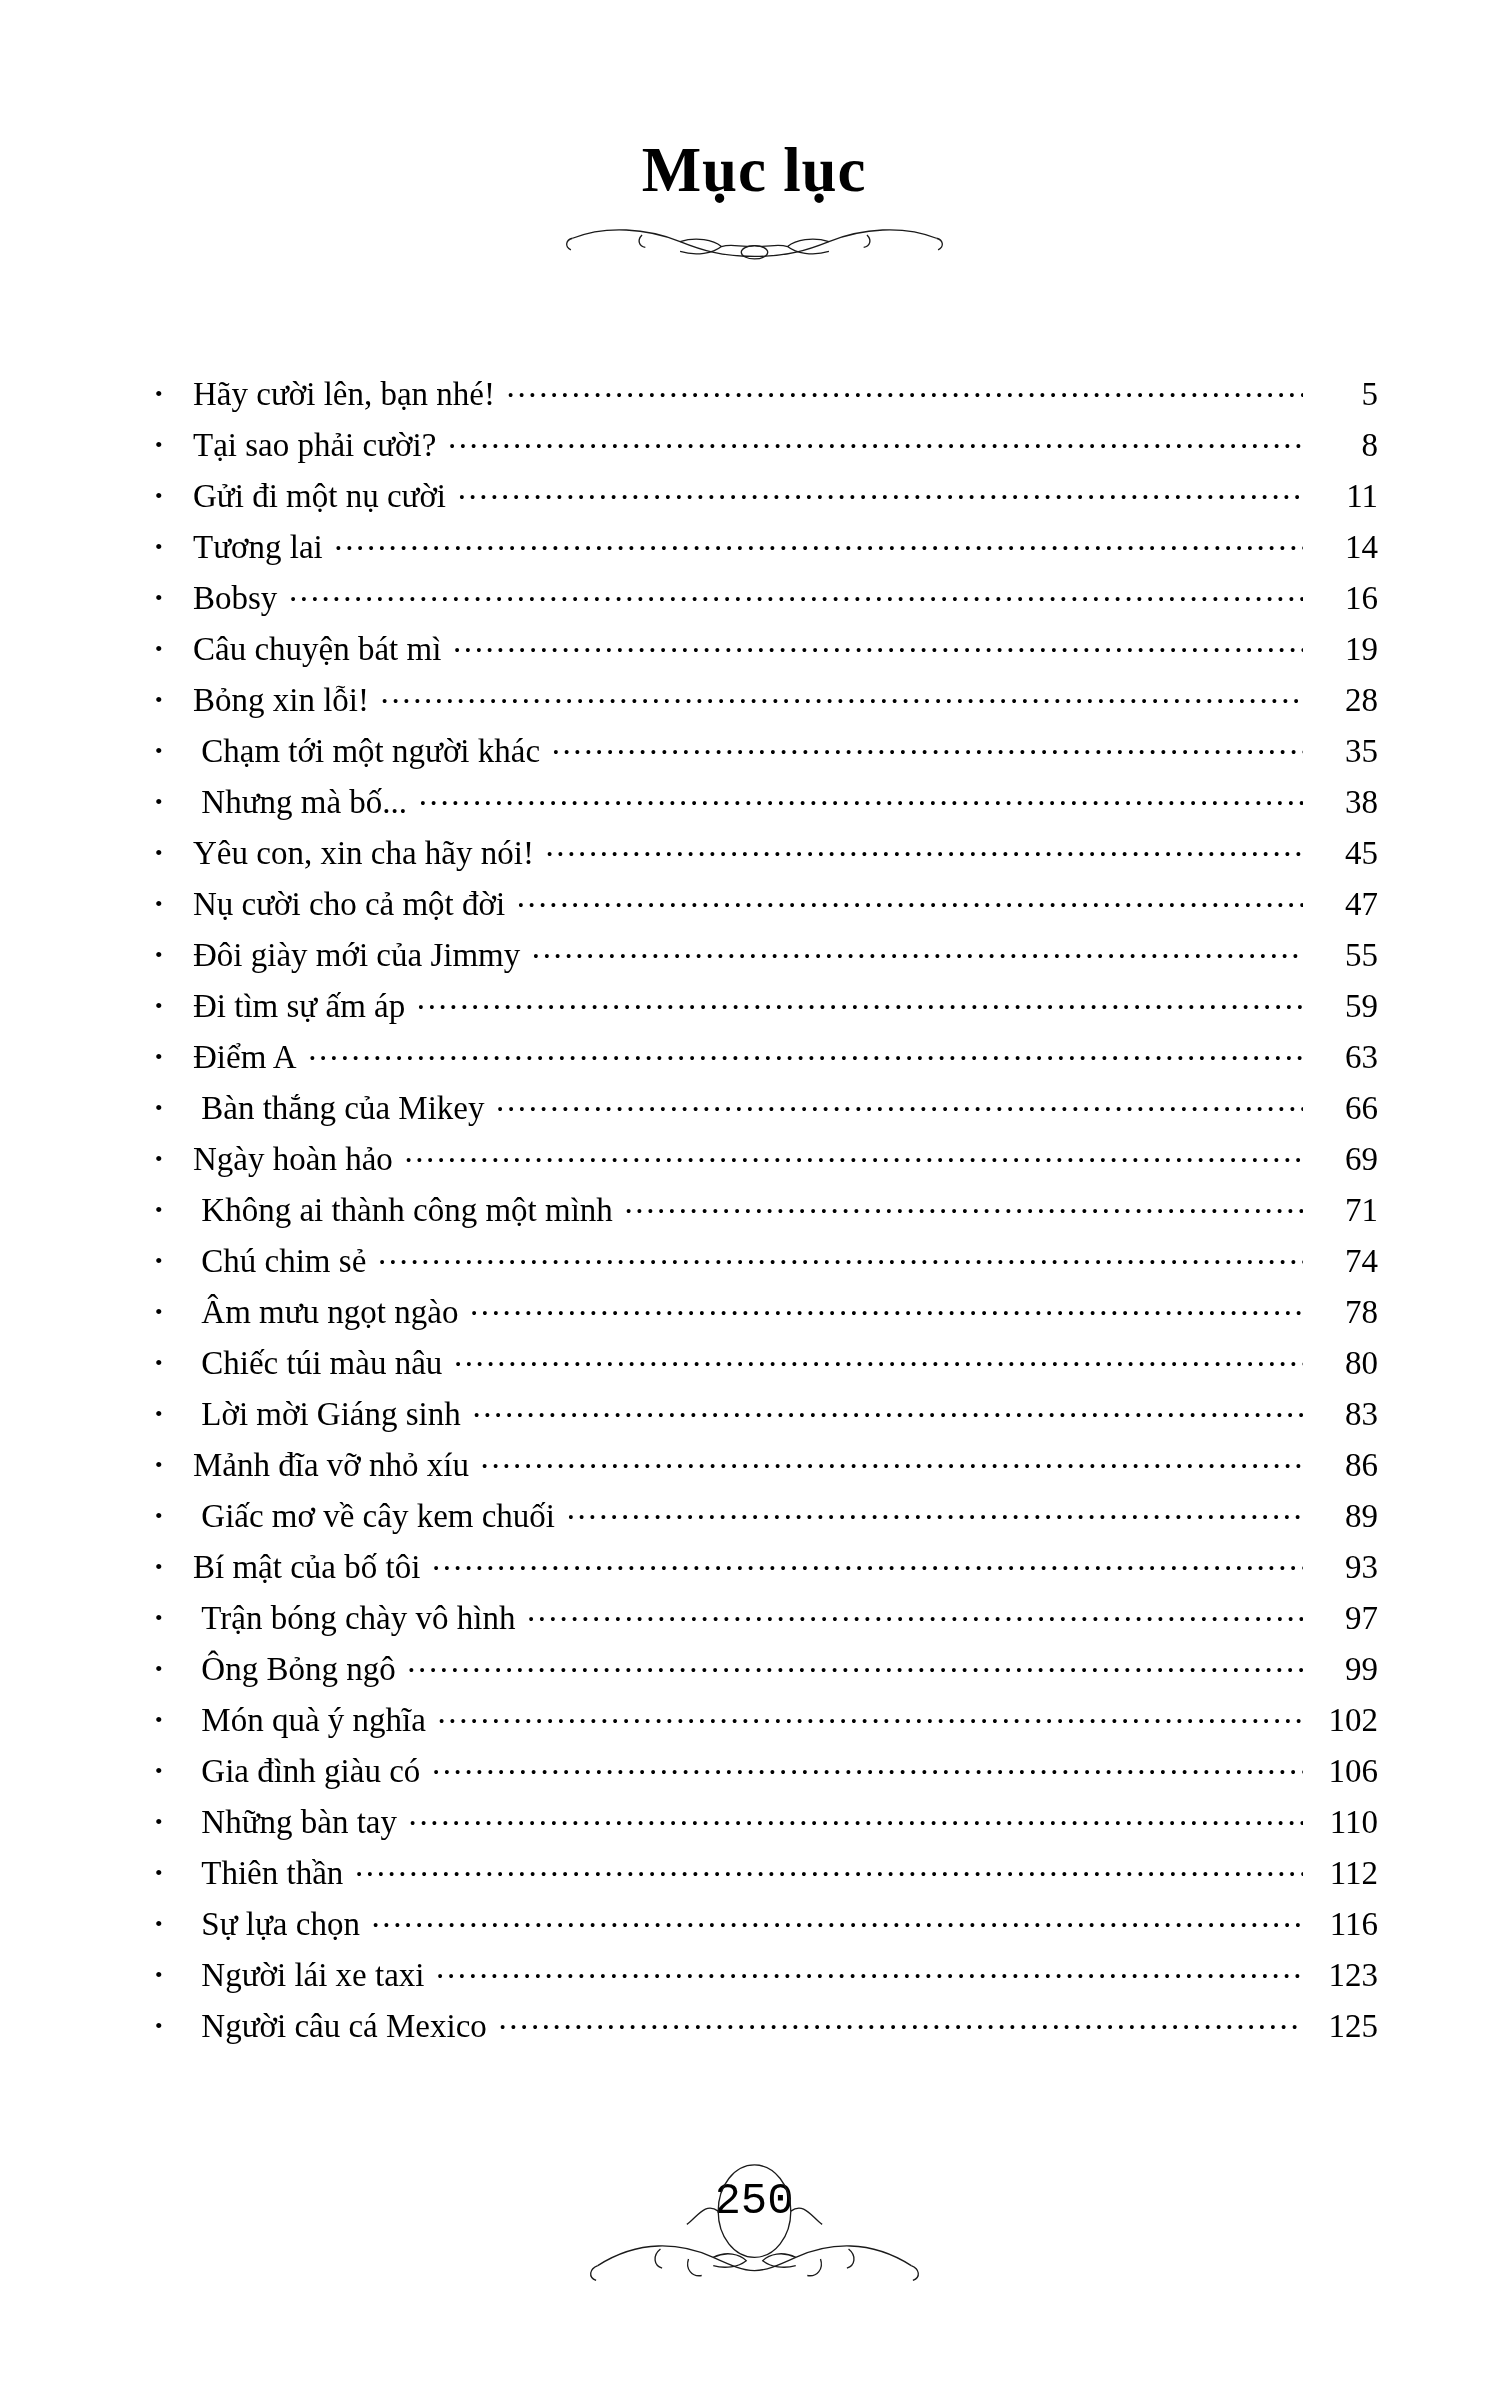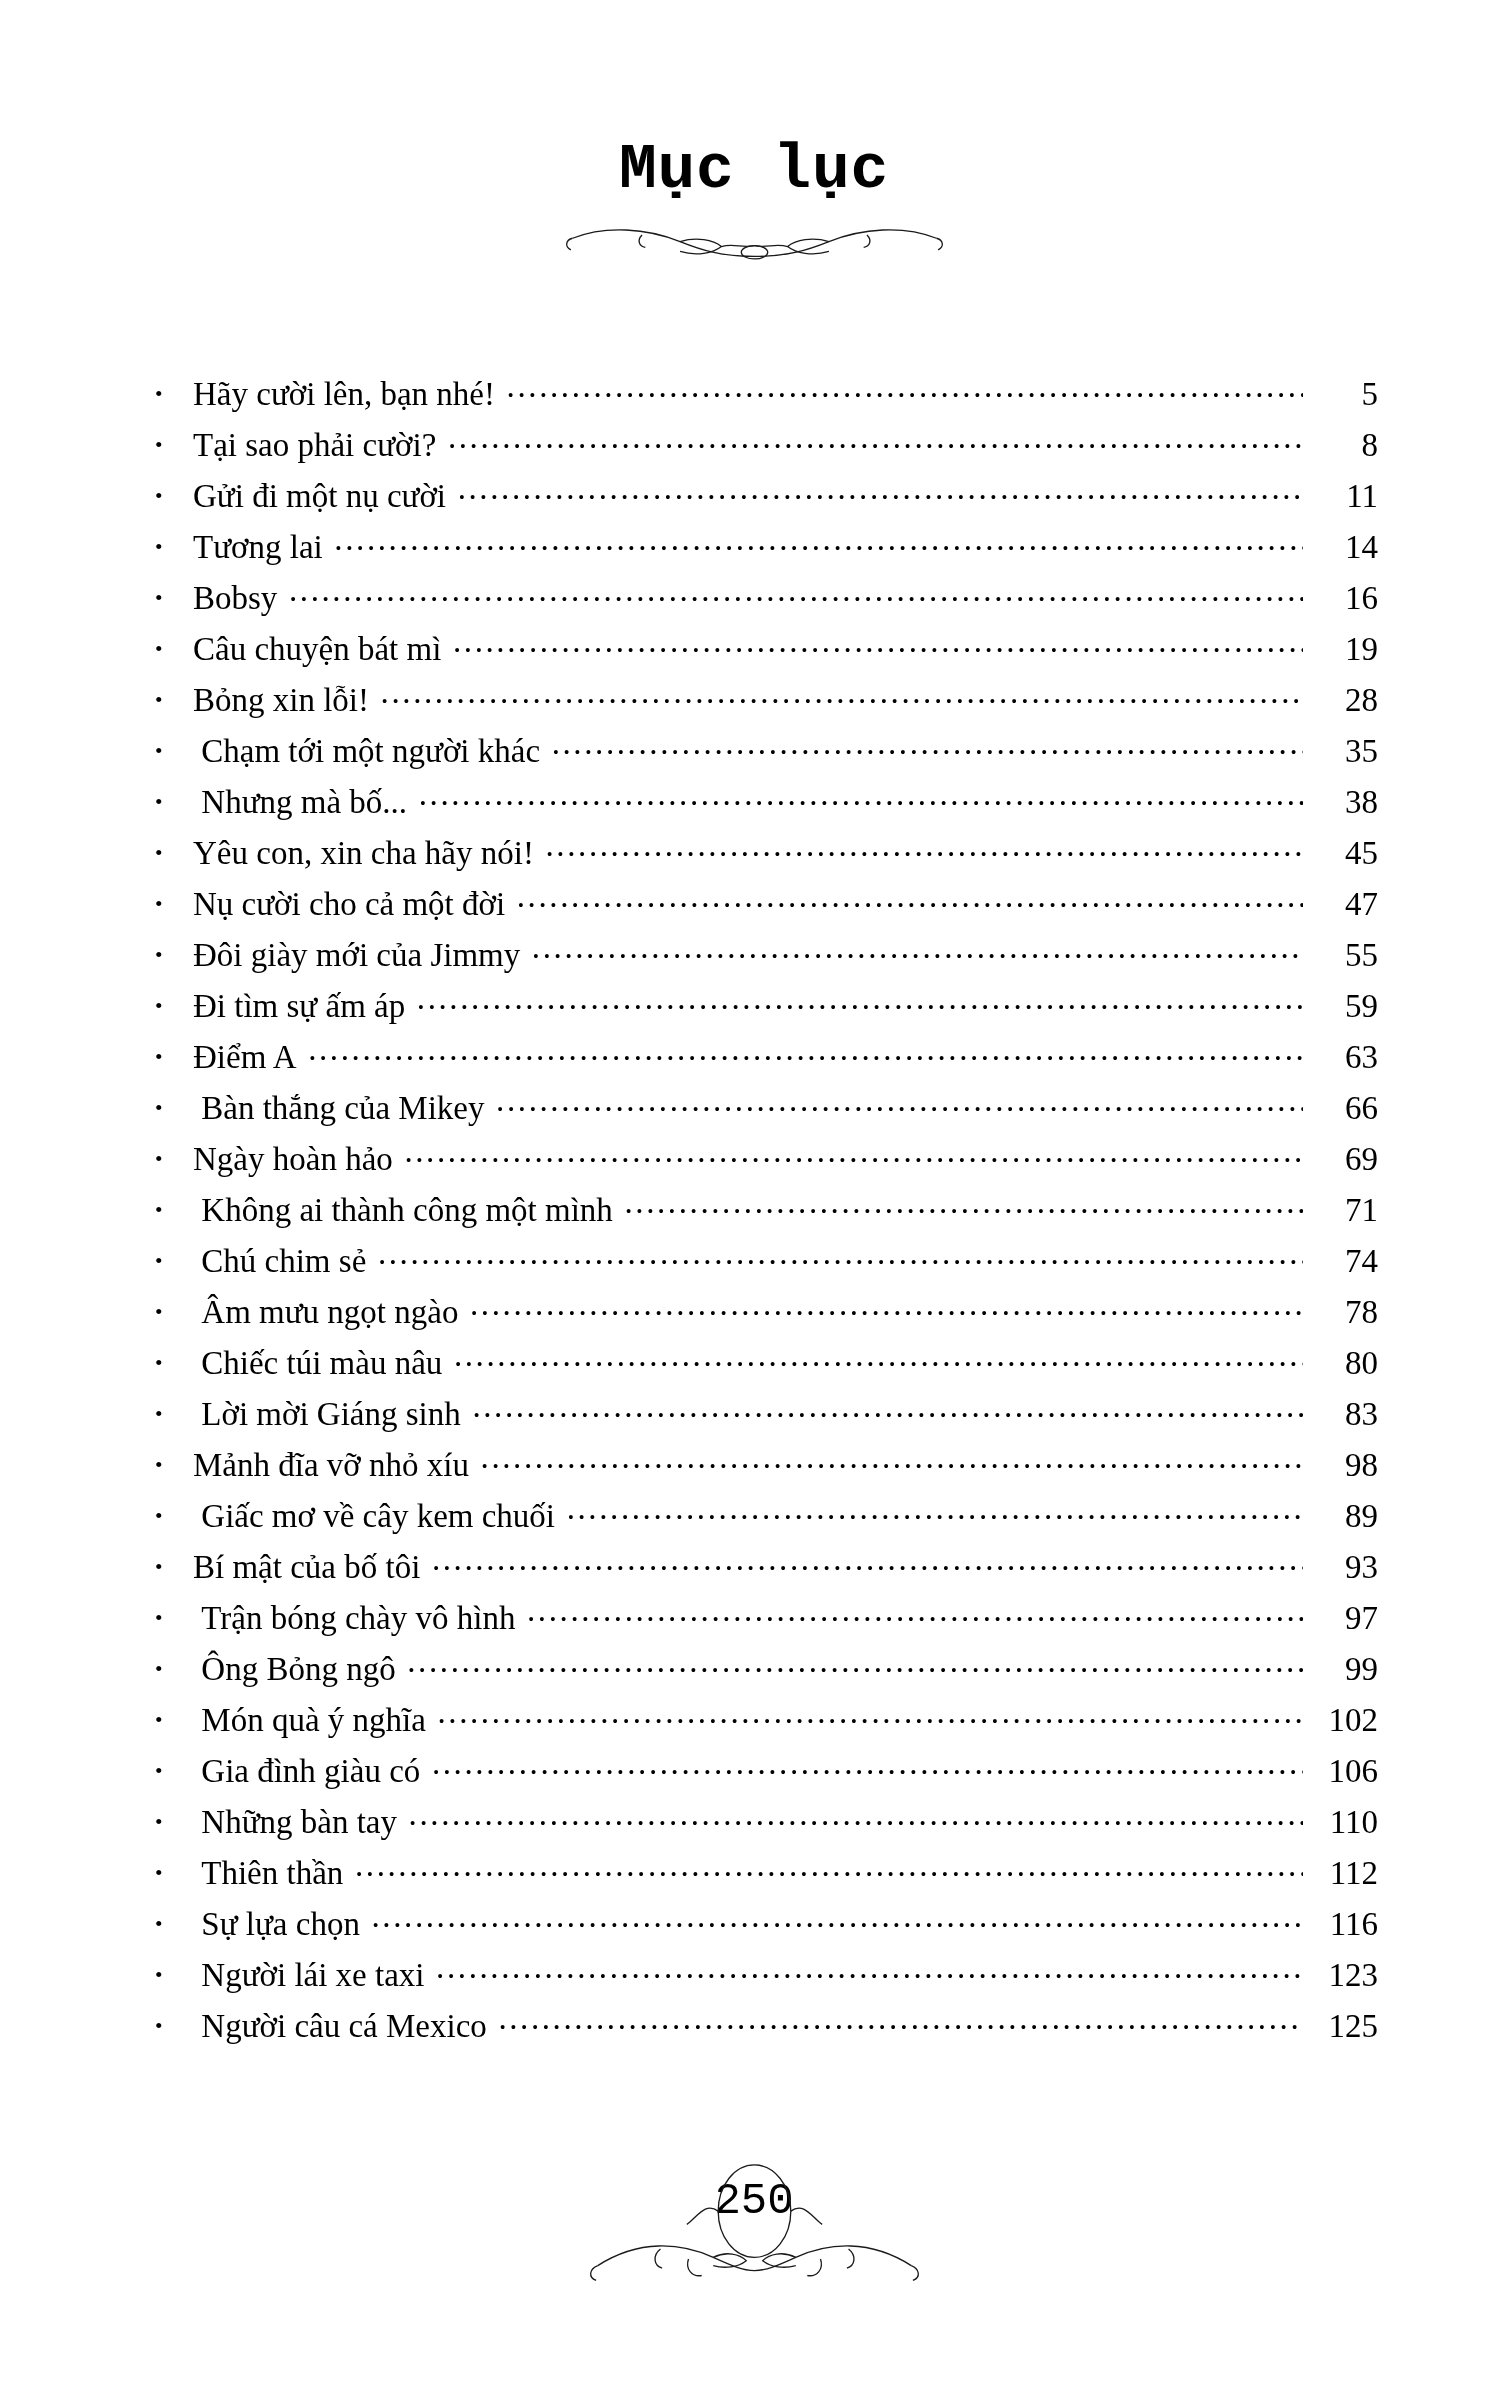--- a/index.html
+++ b/index.html
@@ -16,21 +16,21 @@
     overflow: hidden;
   }
   .page {
     width: 1508px;
     height: 2401px;
     position: relative;
     box-sizing: border-box;
   }
   .title {
     text-align: center;
-    font-family: Liberation Mono, monospace;
+    font-family: Liberation Serif, serif;
     font-weight: bold;
     font-size: 63px;
     letter-spacing: 0.8px;
     margin: 0;
     padding-top: 139px;
     line-height: 1.0;
   }
   .title-ornament {
     margin: 18px auto 0 auto;
     width: 397px;
@@ -268,21 +268,21 @@
       <li class="toc-item ind-2">
         <span class="bullet"></span>
         <span class="entry-title">Lời mời Giáng sinh</span>
         <span class="dots"></span>
         <span class="page-num">83</span>
       </li>
       <li class="toc-item ind-1">
         <span class="bullet"></span>
         <span class="entry-title">Mảnh đĩa vỡ nhỏ xíu</span>
         <span class="dots"></span>
-        <span class="page-num">98</span>
+        <span class="page-num">86</span>
       </li>
       <li class="toc-item ind-2">
         <span class="bullet"></span>
         <span class="entry-title">Giấc mơ về cây kem chuối</span>
         <span class="dots"></span>
         <span class="page-num">89</span>
       </li>
       <li class="toc-item ind-1">
         <span class="bullet"></span>
         <span class="entry-title">Bí mật của bố tôi</span>

